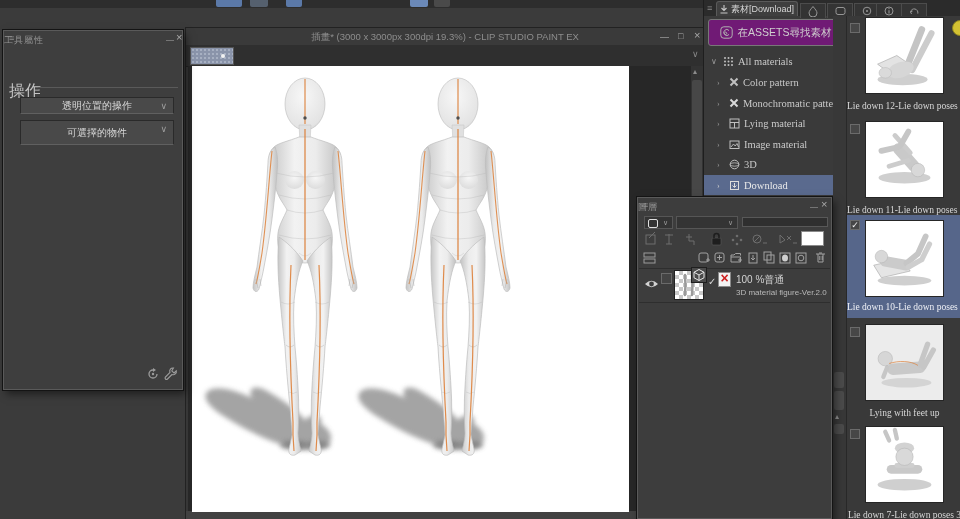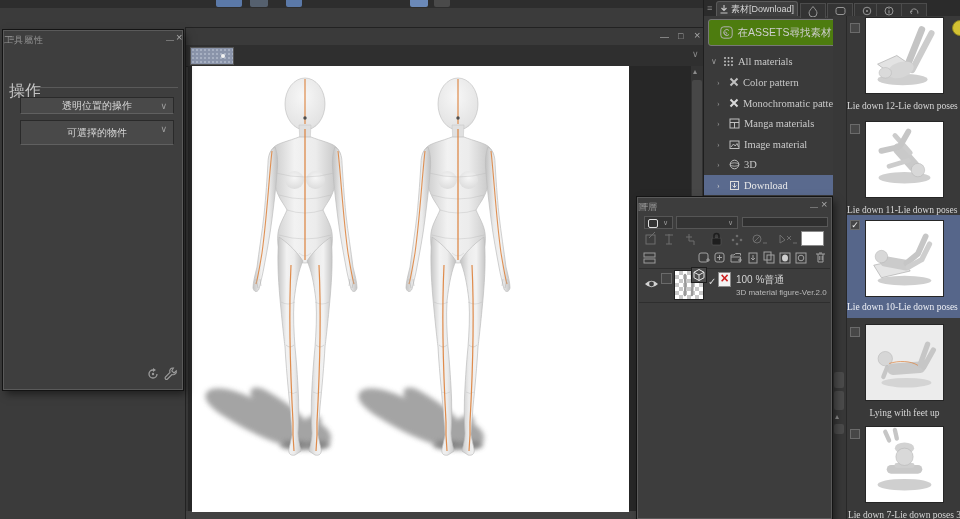--- a/index.html
+++ b/index.html
@@ -38,20 +38,21 @@
   <div class="abs" style="left:0;top:0;width:960px;height:8px;background:#2d2d2d;">
     <div class="abs" style="left:216px;top:0;width:26px;height:7px;background:#5b79a8;border-radius:0 0 2px 2px;"></div>
     <div class="abs" style="left:250px;top:0;width:18px;height:7px;background:#55606e;border-radius:0 0 2px 2px;"></div>
     <div class="abs" style="left:286px;top:0;width:16px;height:7px;background:#5b79a8;border-radius:0 0 2px 2px;"></div>
     <div class="abs" style="left:410px;top:0;width:18px;height:7px;background:#6b89b8;border-radius:0 0 2px 2px;"></div>
     <div class="abs" style="left:434px;top:0;width:16px;height:7px;background:#4a4a4a;border-radius:0 0 2px 2px;"></div>
   </div>
 
   <div class="abs" style="left:185px;top:27px;width:520px;height:492px;background:#373737;border:1px solid #222;box-sizing:border-box;z-index:1;">
     <div class="abs" style="left:0;top:0;width:518px;height:17px;background:#3a3a3a;">
+      <div class="abs" style="left:0;top:3px;width:100%;text-align:center;font-size:9.5px;color:#8d8d8d;white-space:nowrap;">插畫* (3000 x 3000px 300dpi 19.3%) - CLIP STUDIO PAINT EX</div>
       <span class="abs winbtn" style="left:474px;top:5px;">—</span>
       <span class="abs winbtn" style="left:492px;top:4px;">□</span>
       <span class="abs winbtn" style="left:508px;top:3px;font-size:11px;">×</span>
     </div>
 
     <div class="abs" style="left:0;top:17px;width:518px;height:21px;background:#2f2f2f;border-bottom:1px solid #222;">
       <div class="abs" style="left:4px;top:2px;width:44px;height:18px;background:#8a94aa;background-image:radial-gradient(#a7b0c2 1px,transparent 1px);background-size:4px 4px;border:1px solid #555;box-sizing:border-box;">
         <div class="abs" style="left:30px;top:6px;width:4px;height:4px;border-radius:50%;background:#f2f2f2;"></div>
       </div>
       <span class="abs" style="left:506px;top:4px;color:#8a8a8a;font-size:9px;">∨</span>
@@ -213,21 +214,21 @@
           </svg>
       </div>
       <div class="minitab" style="left:197px;">
         <svg width="11" height="9" viewBox="0 0 11 9">
             <path d="M1.5,5 C2,2.8 4,1.5 6,2 C8,2.5 9.3,4.4 8.8,6.6" fill="none" stroke="#969696" stroke-width="1"></path>
             <path d="M1.5,5 L3.6,4 M1.5,5 L2.6,7" stroke="#969696" stroke-width="1" fill="none"></path>
           </svg>
       </div>
     </div>
 
-    <div class="abs" style="left:4px;top:19px;width:135px;height:27px;background:#4d7c0f;border:1px solid #787878;border-radius:3px;display:flex;align-items:center;justify-content:center;gap:5px;box-sizing:border-box;">
+    <div class="abs" style="left:4px;top:19px;width:135px;height:27px;background:#701a75;border:1px solid #787878;border-radius:3px;display:flex;align-items:center;justify-content:center;gap:5px;box-sizing:border-box;">
       <svg width="13" height="13" viewBox="0 0 13 13">
         <rect x="0.8" y="0.8" width="11.4" height="11.4" rx="3" fill="none" stroke="#b0b0b0" stroke-width="1"></rect>
         <path d="M9,4.5 A3,3 0 1 0 9,8.5 M6.5,6.5 A1.2,1.2 0 1 1 6.4,6.4" fill="none" stroke="#b0b0b0" stroke-width="1"></path>
       </svg>
       <span style="font-size:10.5px;color:#cfcfcf;white-space:nowrap;">在ASSETS尋找素材</span>
     </div>
 
     <div class="treerow" style="top:51px;">
       <span class="caret">∨</span>
       <svg width="11" height="11" viewBox="0 0 11 11">
@@ -258,21 +259,21 @@
           <path d="M1.5,1.5 L8.5,8.5 M8.5,1.5 L1.5,8.5" stroke="#d8d8d8" stroke-width="2"></path>
         </svg>
       <span>Monochromatic pattern</span>
     </div>
     <div class="treerow" style="top:113px;padding-left:13px;">
       <span class="caret">›</span>
       <svg width="11" height="11" viewBox="0 0 11 11">
           <rect x="1" y="1" width="9" height="9" fill="none" stroke="#c0c0c0" stroke-width="1"></rect>
           <path d="M1,4.5 H10 M5.5,4.5 V10" stroke="#c0c0c0" stroke-width="1"></path>
         </svg>
-      <span>Manga materials</span>
+      <span>Lying material</span>
     </div>
     <div class="treerow" style="top:134px;padding-left:13px;">
       <span class="caret">›</span>
       <svg width="11" height="11" viewBox="0 0 11 11">
           <rect x="1" y="2" width="9" height="7.5" fill="none" stroke="#c0c0c0" stroke-width="1"></rect>
           <path d="M2,8 L4.5,5 L6.2,7 L8,4.5 L9.5,8" fill="none" stroke="#c0c0c0" stroke-width="0.9"></path>
         </svg>
       <span>Image material</span>
     </div>
     <div class="treerow" style="top:154px;padding-left:13px;">

